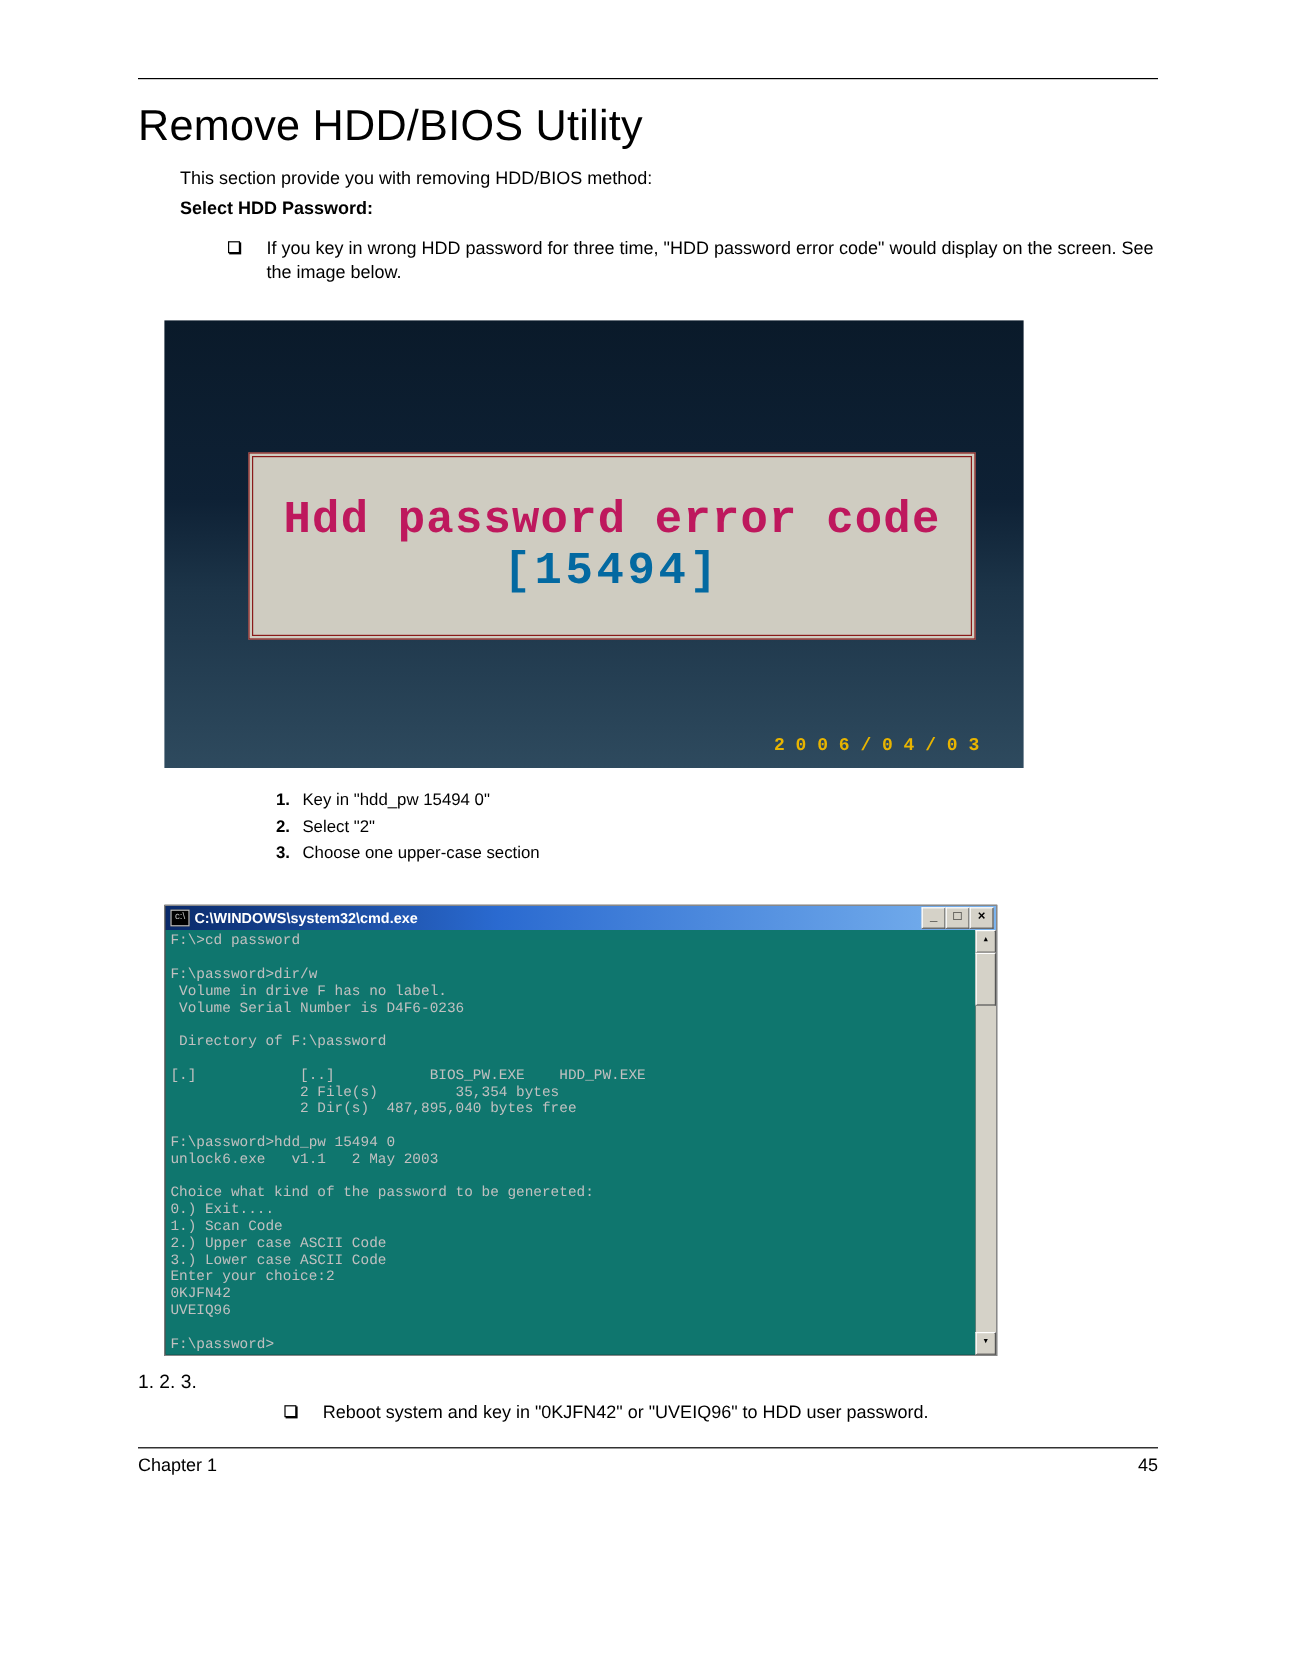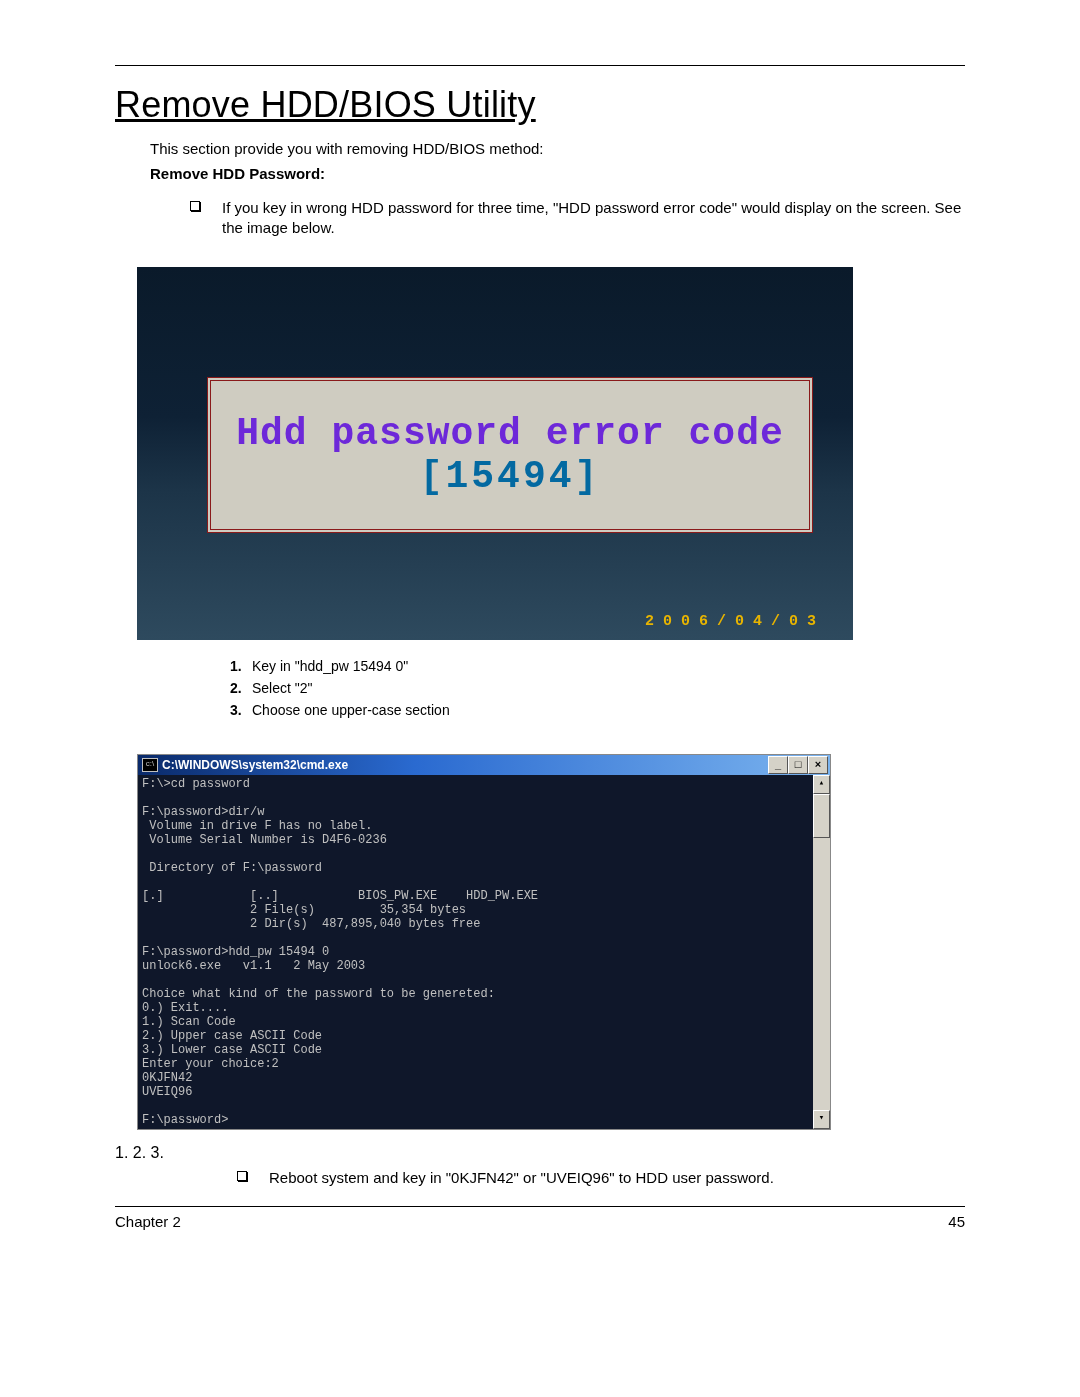--- a/index.html
+++ b/index.html
@@ -20,21 +20,20 @@
     border: none;
     border-top: 1.5px solid #000;
     margin: 0 0 18px 0;
   }
   h1.title {
     font-family: "Segoe UI", "Lucida Sans", "Trebuchet MS", sans-serif;
     font-weight: 400;
     font-size: 36px;
     margin: 6px 0 14px 0;
     letter-spacing: 0.2px;
-    text-decoration: underline;
   }
   .intro {
     font-size: 15px;
     margin: 0 0 8px 35px;
   }
   .subhead {
     font-size: 15px;
     font-weight: bold;
     margin: 6px 0 6px 35px;
   }
@@ -102,21 +101,21 @@
     box-shadow: 0 0 0 3px #cfccc1 inset;
     display: flex;
     flex-direction: column;
     align-items: center;
     justify-content: center;
   }
   .shot1 .err-line1 {
     font-family: "Courier New", monospace;
     font-weight: bold;
     font-size: 38px;
-    color: #6d28d9;
+    color: #be185d;
     letter-spacing: 1px;
   }
   .shot1 .err-line2 {
     font-family: "Courier New", monospace;
     font-weight: bold;
     font-size: 38px;
     color: #0369a1;
     letter-spacing: 3px;
   }
   .shot1 .datestamp {
@@ -183,21 +182,21 @@
     display: flex;
     align-items: center;
     justify-content: center;
     line-height: 1;
   }
   .shot2 .body-wrap {
     display: flex;
   }
   .shot2 .term {
     flex: 1;
-    background: #0f172a;
+    background: #0f766e;
     color: #c0c0c0;
     font-size: 12px;
     line-height: 14px;
     padding: 2px 4px;
     white-space: pre;
     min-height: 260px;
   }
   .shot2 .scrollbar {
     width: 17px;
     background: #d5d2c8;
@@ -247,21 +246,21 @@
 </head>
 <body>
 
 <div class="page">
   <hr class="top-rule">
 
   <h1 class="title">Remove HDD/BIOS Utility</h1>
 
   <p class="intro">This section provide you with removing HDD/BIOS method:</p>
 
-  <p class="subhead">Remove HDD Password:</p>
+  <p class="subhead">Select HDD Password:</p>
 
   <ul class="box-list">
     <li>If you key in wrong HDD password for three time, "HDD password error code" would display on the screen. See the image below.</li>
   </ul>
 
   
   <div class="shot1">
     <div class="rect-outer">
       <div class="err-line1">Hdd password error code</div>
       <div class="err-line2">[15494]</div>
@@ -330,16 +329,16 @@
     <span class="circle1" style="left:136px; top:250px; width:22px; height:16px;"></span>
     <span class="annot" style="left:100px; top:276px;">3.</span>
   </div>
 
   <ul class="box-list" style="margin-top:6px;padding-left:47px;">
     <li>Reboot system and key in "0KJFN42" or "UVEIQ96" to HDD user password.</li>
   </ul>
 
   <hr class="bottom-rule">
   <div class="footer">
-    <span>Chapter 2</span>
+    <span>Chapter 1</span>
     <span>45</span>
   </div>
 </div>
 
 </body></html>

